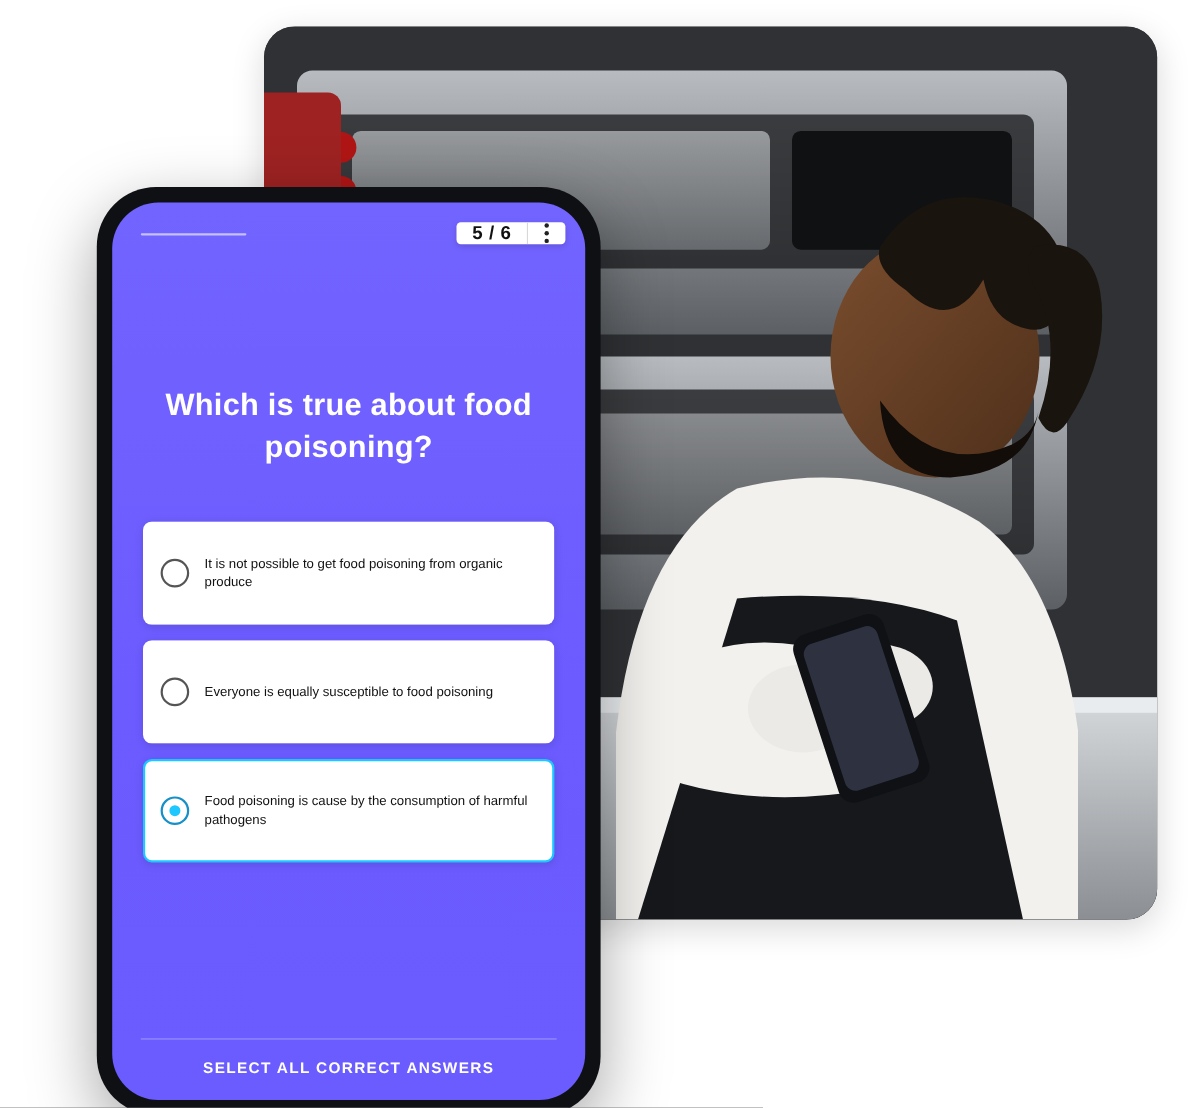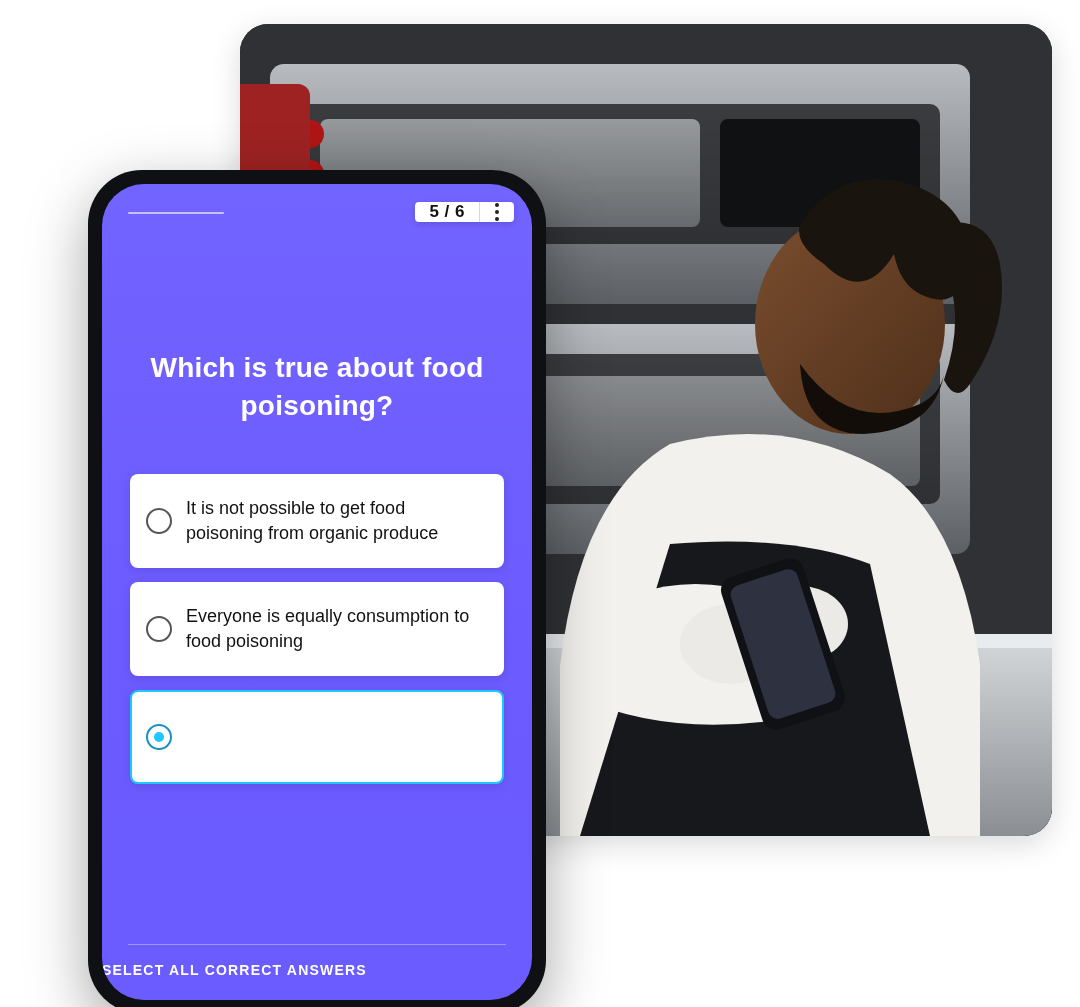--- a/index.html
+++ b/index.html
@@ -115,27 +115,27 @@
     background:#fff;
   }
   .option.selected .radio{
     border-color:var(--cyan-dark);
   }
   .option.selected .radio .inner{
     width:10px;height:10px;border-radius:50%;
     background:var(--cyan);
   }
   .opt-label{
-    font-size:18px; line-height:1.4; font-weight:500;
+    font-size:12px; line-height:1.4; font-weight:500;
   }
 
   
   .bottombar{
     position:absolute; left:0; right:0; bottom:22px;
-    text-align:left;
+    text-align:center;
     font-size:14px; letter-spacing:1.2px;
     font-weight:700;
     color:var(--white);
   }
   .bottombar::before{
     content:"";
     position:absolute; left:26px; right:26px; top:-18px;
     height:1px; background:rgba(255,255,255,.35);
   }
 </style>
@@ -227,27 +227,28 @@
           <span class="radio">
               <span class="inner"></span>
             </span>
           <span class="opt-label">It is not possible to get food poisoning from organic produce</span>
         </div>
 
         <div class="option">
           <span class="radio">
               <span class="inner"></span>
             </span>
-          <span class="opt-label">Everyone is equally consumption to food poisoning</span>
+          <span class="opt-label">Everyone is equally susceptible to food poisoning</span>
         </div>
 
         <div class="option selected">
           <span class="radio">
               <span class="inner"></span>
             </span>
+          <span class="opt-label">Food poisoning is cause by the consumption of harmful pathogens</span>
         </div>
 
       </div>
 
       <div class="bottombar">SELECT ALL CORRECT ANSWERS</div>
 
     </div>
   </div>
 
 </div>

